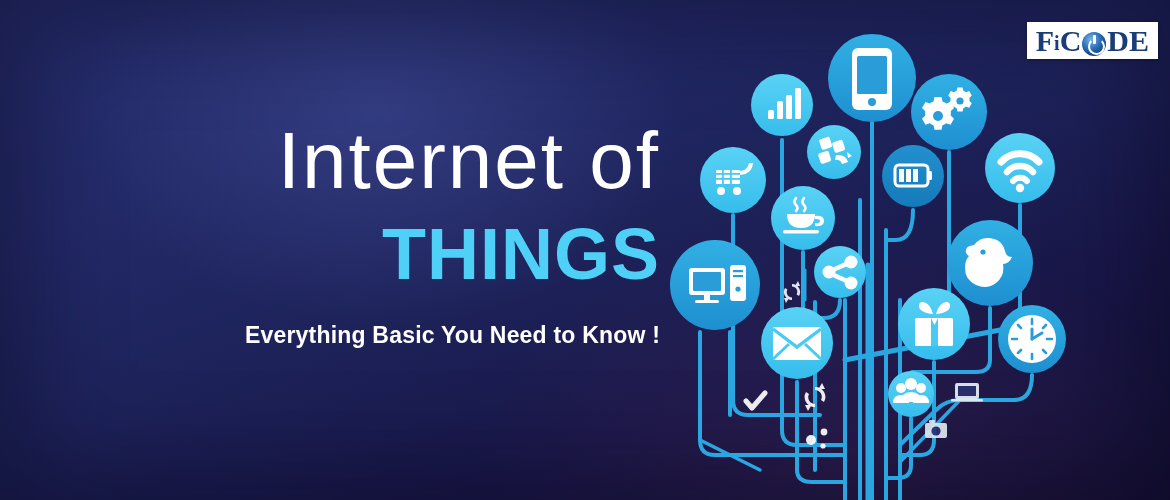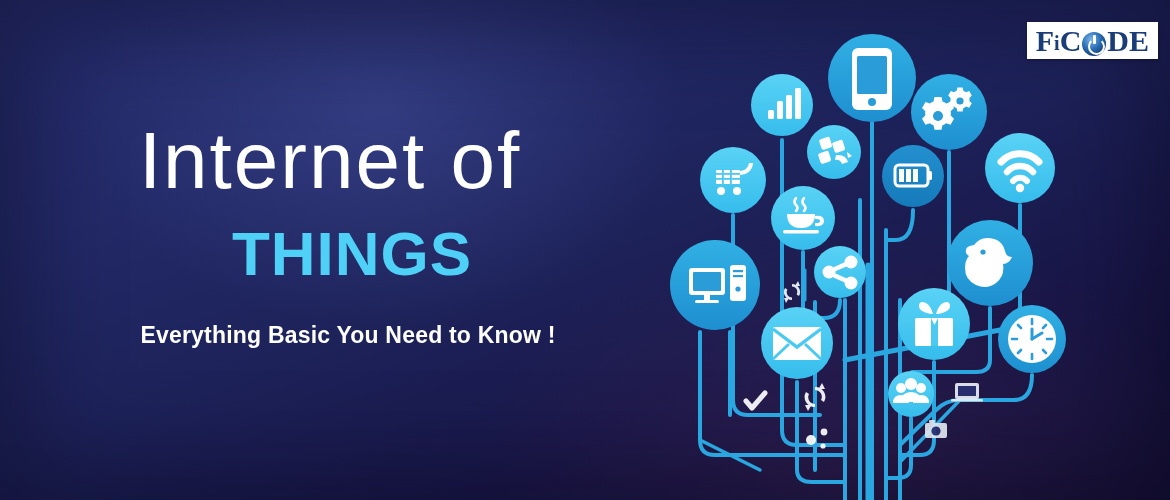--- a/index.html
+++ b/index.html
@@ -15,27 +15,27 @@
       radial-gradient(ellipse 420px 300px at 380px 110px, rgba(64,76,150,0.55) 0%, rgba(64,76,150,0.0) 72%),
       radial-gradient(ellipse 520px 360px at 840px 470px, rgba(70,40,90,0.40) 0%, rgba(70,40,90,0.0) 70%),
       linear-gradient(160deg, #262e6e 0%, #232a68 26%, #1d2259 50%, #191749 72%, #140f33 100%);
   }
   #banner::after{
     content:"";position:absolute;inset:0;pointer-events:none;
     box-shadow:inset 0 0 90px 30px rgba(10,8,30,0.42);
   }
 
   
-  .copy{position:absolute;left:0;top:118px;width:660px;text-align:center;z-index:6;}
+  .copy{position:absolute;left:0;top:118px;width:660px;text-align:right;z-index:6;}
   .line-1{
     color:#ffffff;font-size:80px;line-height:86px;font-weight:300;
     letter-spacing:2px;white-space:nowrap;
   }
   .line-2{
-    color:#4fd0f7;font-size:62px;line-height:96px;font-weight:700;
+    color:#4fd0f7;font-size:72px;line-height:96px;font-weight:700;
     letter-spacing:1px;margin-top:2px;white-space:nowrap;padding-left:44px;
   }
   .line-3{
     color:#ffffff;font-size:23px;line-height:30px;font-weight:600;
     letter-spacing:0.2px;margin-top:18px;white-space:nowrap;margin-left:36px;
   }
 
   
   .logo-box{
     position:absolute;right:12px;top:22px;z-index:9;

